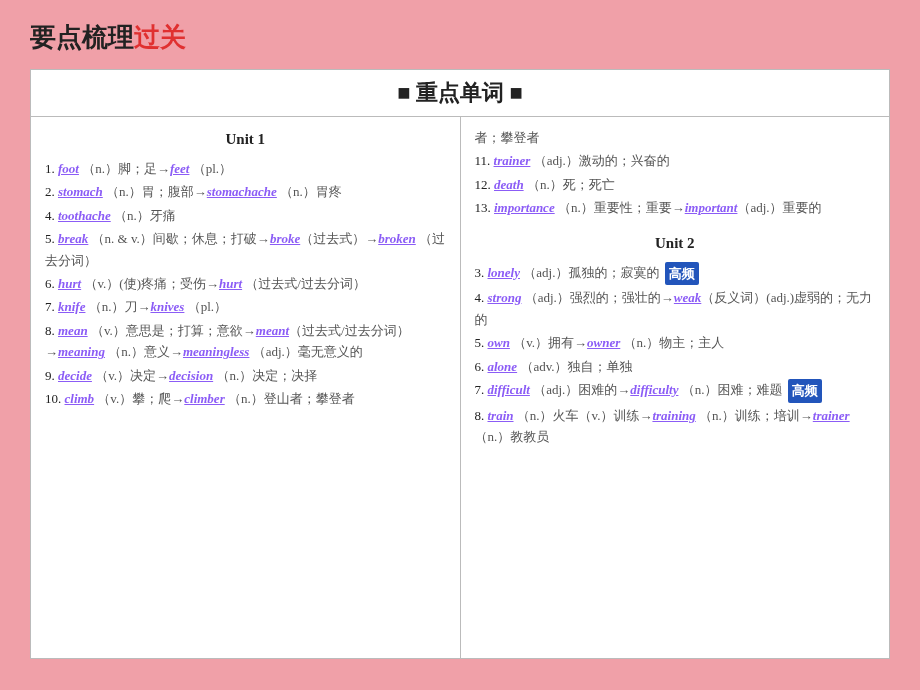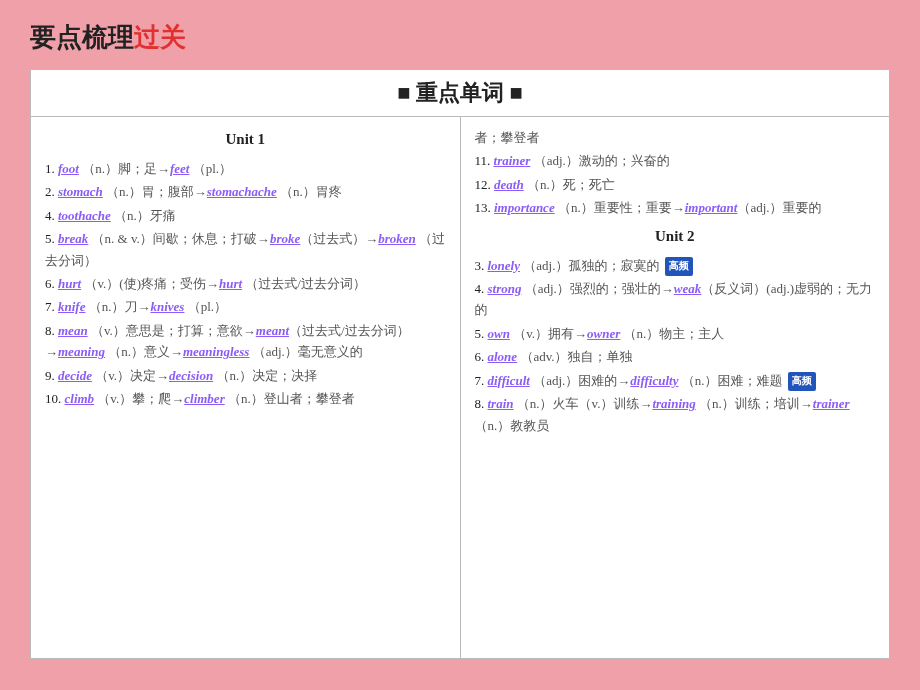--- a/index.html
+++ b/index.html
@@ -75,21 +75,21 @@
       font-style: italic;
     }
     .entry .tag {
       color: #555;
       font-style: normal;
     }
     .high-freq {
       display: inline-block;
       background: #2255bb;
       color: white;
-      font-size: 10px;
+      font-size: 13px;
       padding: 1px 4px;
       border-radius: 2px;
       margin-left: 2px;
       font-weight: bold;
       vertical-align: middle;
     }
   </style>
 </head>
 <body>
 
@@ -142,21 +142,21 @@
         <div class="entry">
           11. <span class="underline">trainer</span> <span class="tag">（adj.）激动的；兴奋的</span>
         </div>
         <div class="entry">
           12. <span class="underline">death</span> <span class="tag">（n.）死；死亡</span>
         </div>
         <div class="entry">
           13. <span class="underline">importance</span> <span class="tag">（n.）重要性；重要→</span><span class="underline">important</span><span class="tag">（adj.）重要的</span>
         </div>
 
-        <div class="unit-title" style="margin-top:5px;">Unit 2</div>
+        <div class="unit-title" style="margin-top:12px;">Unit 2</div>
 
         <div class="entry">
           3. <span class="underline">lonely</span> <span class="tag">（adj.）孤独的；寂寞的</span> <span class="high-freq">高频</span>
         </div>
         <div class="entry">
           4. <span class="underline">strong</span> <span class="tag">（adj.）强烈的；强壮的→</span><span class="underline">weak</span><span class="tag">（反义词）(adj.)虚弱的；无力的</span>
         </div>
         <div class="entry">
           5. <span class="underline">own</span> <span class="tag">（v.）拥有→</span><span class="underline">owner</span> <span class="tag">（n.）物主；主人</span>
         </div>

